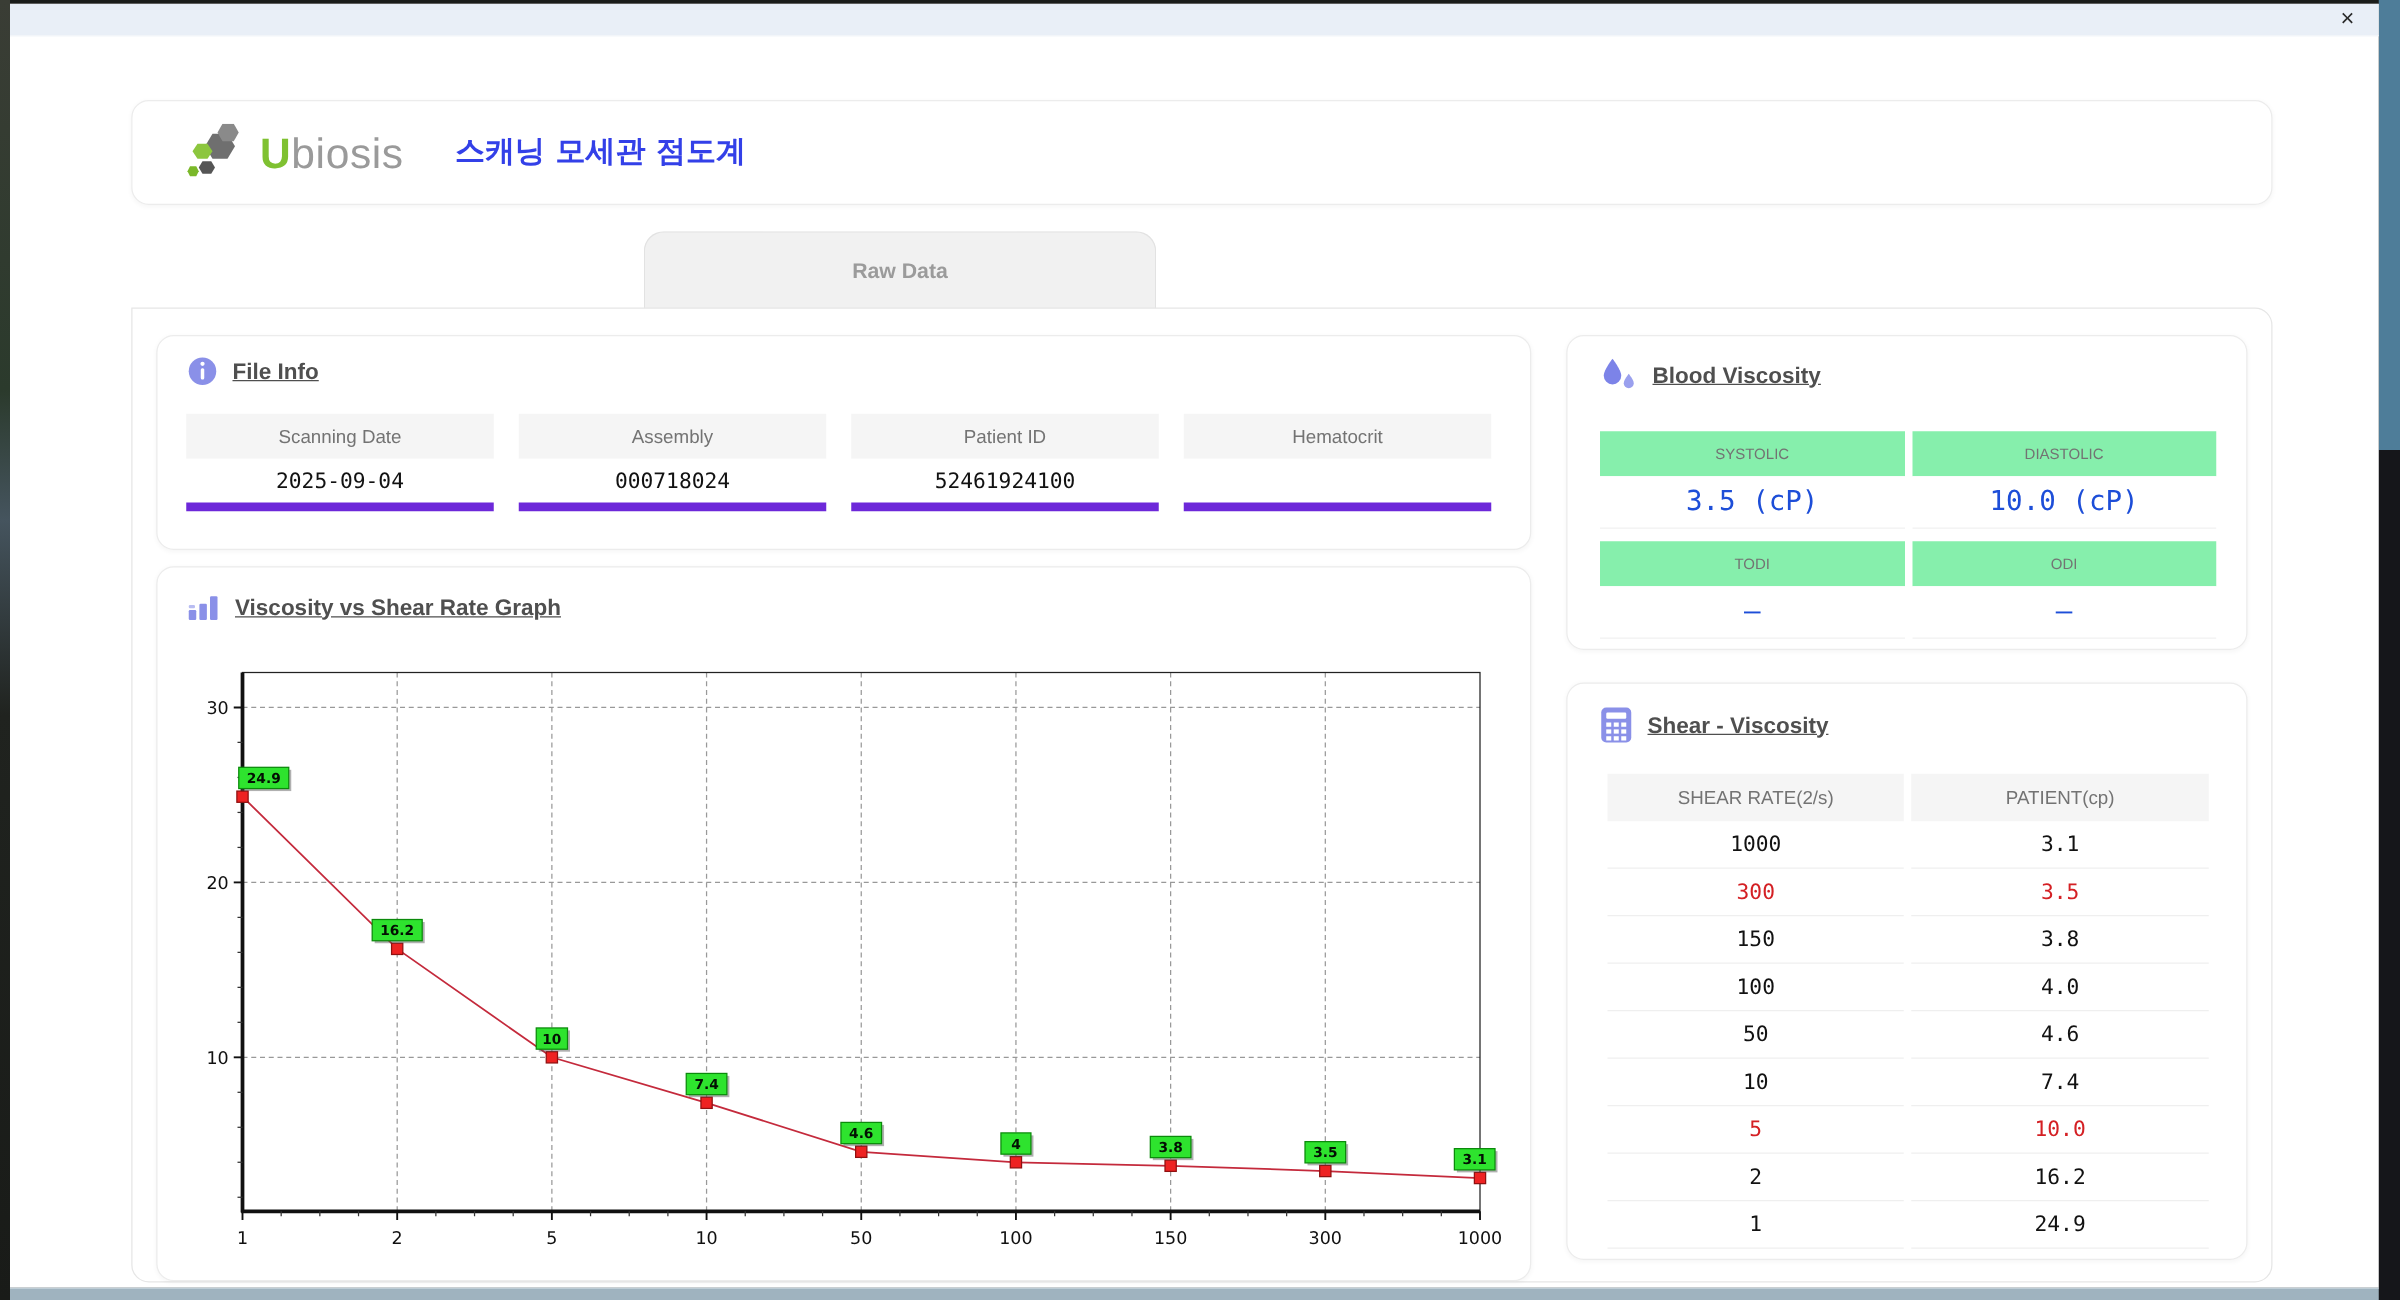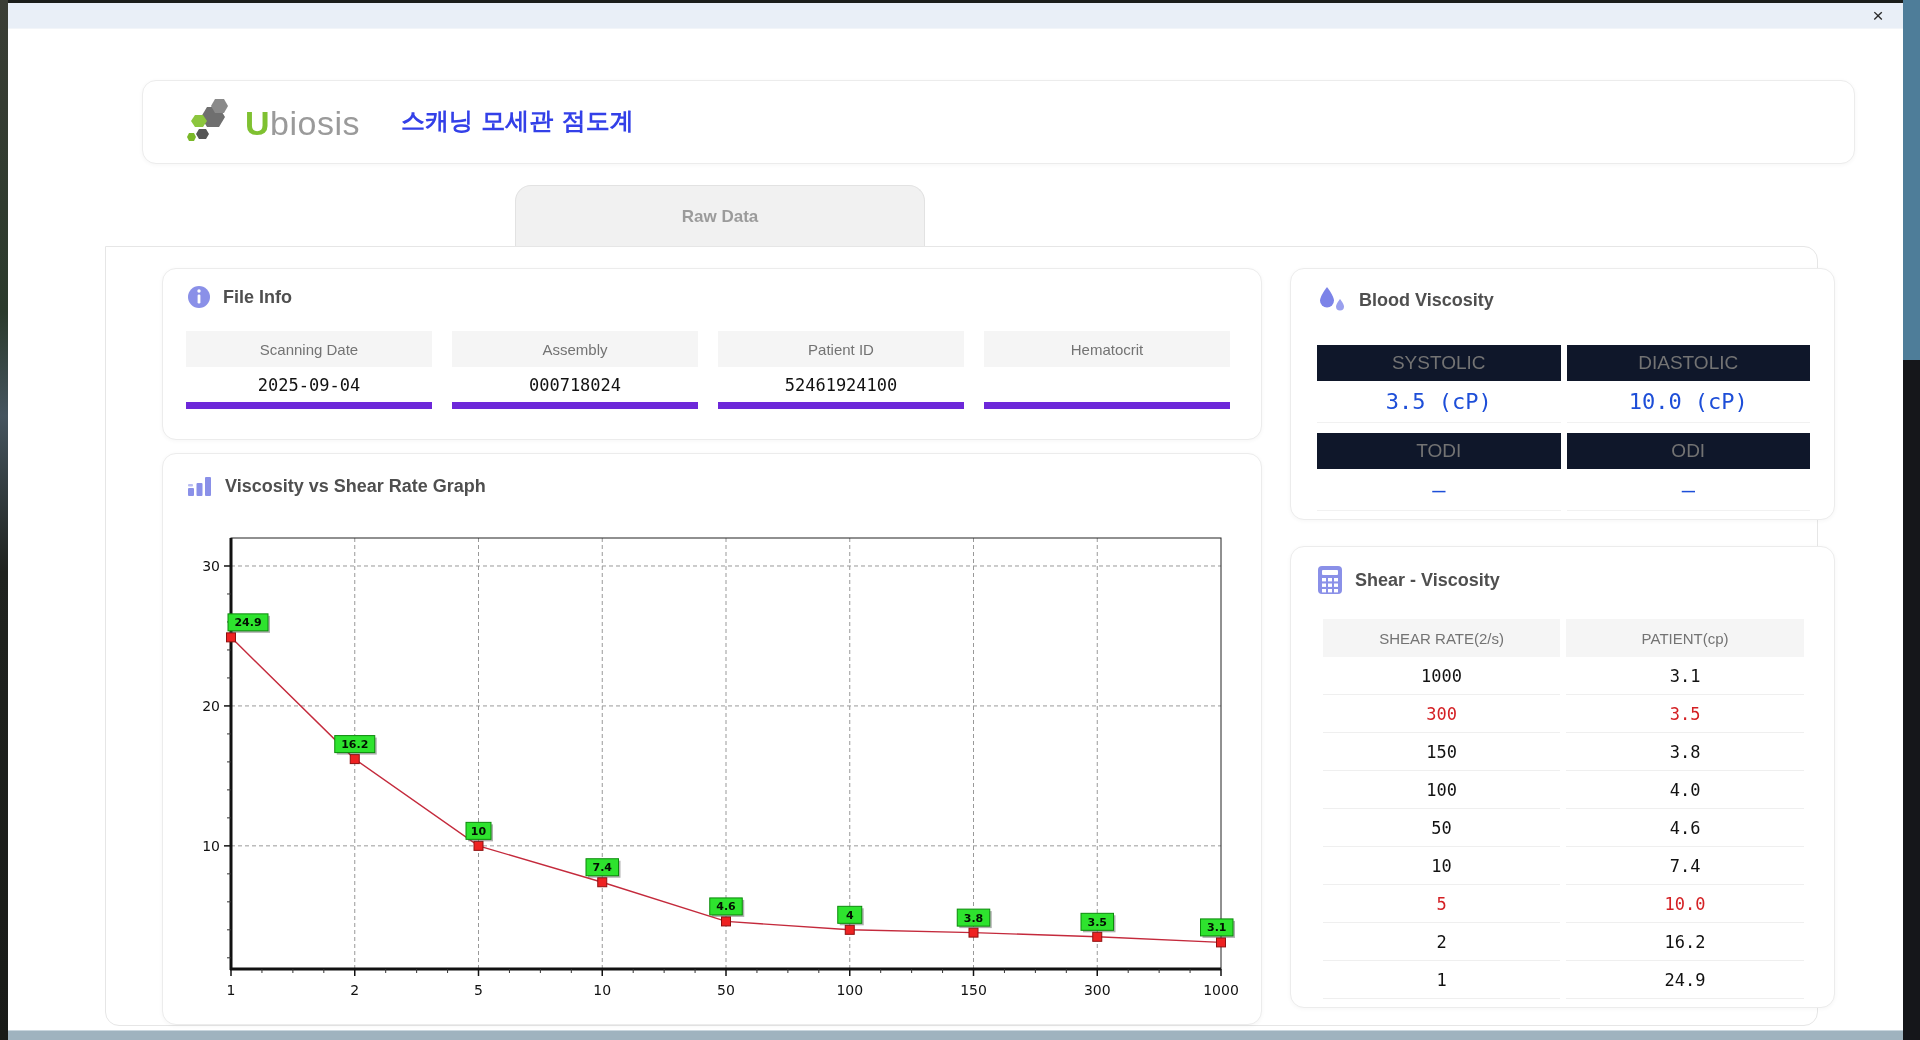--- a/index.html
+++ b/index.html
@@ -11,21 +11,21 @@
   .desk-right-top { position:absolute; left:1903px; top:0; width:17px; height:360px; background:#4e7d99; }
   .desk-right-bot { position:absolute; left:1903px; top:360px; width:17px; height:680px; background:#15161a; }
   .desk-bottom { position:absolute; left:8px; top:1030px; width:1895px; height:10px; background:#9fb3bf; border-top:1px solid #c9d6de; }
 
   .window { position:absolute; left:8px; top:3px; width:1895px; height:1027px; background:#ffffff; overflow:hidden; }
   .titlebar { position:absolute; left:0; top:0; width:100%; height:26px; background:#e9eff7; border-bottom:1px solid #f2f5f9; }
   .close-btn { position:absolute; right:14px; top:2px; width:22px; height:22px; font-size:19px; line-height:22px;
                text-align:center; color:#2b2b2b; cursor:pointer; }
 
   .card { position:absolute; background:#fff; border:1px solid #ececec; border-radius:14px;
-          box-shadow:0 1px 4px rgba(0,0,0,0.04);margin-left:37px; }
+          box-shadow:0 1px 4px rgba(0,0,0,0.04); }
 
   
   .header-card { left:97px; top:77px; width:1713px; height:84px; }
   .logo-wrap { position:absolute; left:42px; top:18px; display:flex; align-items:center; }
   .logo-text { font-size:34px; letter-spacing:0.5px; margin-left:6px; }
   .logo-text .u { color:#7fc131; font-weight:bold; }
   .logo-text .rest { color:#9a9a9a; }
   .app-title { position:absolute; left:258px; top:24px; font-size:24px; font-weight:bold; color:#3340e8;
                font-family:"DejaVu Sans", sans-serif; }
 
@@ -34,21 +34,21 @@
          border-radius:16px 16px 0 0; display:flex; align-items:center; justify-content:center;
          font-size:17px; font-weight:bold; cursor:pointer; }
   .tab-active { left:102px; width:400px; background:#fff; color:#3f3f3f; z-index:5; height:64px; }
   .tab-inactive { left:507px; width:410px; background:#f1f1f1; color:#9b9b9b; z-index:1; }
 
   .container { position:absolute; left:97px; top:243px; width:1713px; height:780px;
                border:1px solid #e6e6e6; border-radius:0 14px 14px 14px; background:#fff; z-index:2; }
 
   
   .sec-head { position:absolute; display:flex; align-items:center; }
-  .sec-title { font-size:18px; font-weight:bold; color:#4f4f4f; margin-left:12px; }
+  .sec-title { font-size:18px; font-weight:bold; color:#4f4f4f; margin-left:12px;text-decoration:underline; }
   .ico { display:inline-flex; align-items:center; justify-content:center; }
 
   
   .file-card { left:117px; top:265px; width:1100px; height:172px; z-index:3; }
   .fields { position:absolute; left:23px; top:62px; display:flex; }
   .field { width:246px; margin-right:20px; }
   .field-label { height:36px; background:#f5f5f5; color:#737373; font-size:15px;
                  display:flex; align-items:center; justify-content:center; }
   .field-value { height:42px; background:#fff; border-bottom:7px solid #6d28d9; color:#121212;
                  font-size:17px; font-family:"DejaVu Sans Mono", monospace;
@@ -56,21 +56,21 @@
 
   
   .graph-card { left:117px; top:450px; width:1100px; height:572px; z-index:3; }
   #chart-svg { position:absolute; left:10px; top:72px; }
 
   
   .bv-card { left:1245px; top:265px; width:545px; height:252px; z-index:3; }
   .bv-grid { position:absolute; left:26px; top:76px; width:493px; }
   .bv-row { display:flex; gap:6px; }
   .bv-cell { width:243.5px; display:flex; align-items:center; justify-content:center; }
-  .bv-label { height:36px; background:#0f172a; color:#737373; font-size:19px; }
+  .bv-label { height:36px; background:#86efac; color:#737373; font-size:12px; }
   .bv-value { height:42px; background:#fff; border-bottom:1px solid #f1f1f1; color:#1d4ed8;
               font-size:22px; font-family:"DejaVu Sans Mono", monospace; }
   .bv-gap { height:10px; }
 
   .sv-card { left:1245px; top:543px; width:545px; height:462px; z-index:3; }
   .sv-table { position:absolute; left:26px; top:72px; width:493px; border-collapse:separate; border-spacing:6px 0; }
   .sv-table th { width:243px; height:38px; background:#f5f5f5; color:#737373; font-size:15px; font-weight:normal; }
   .sv-table td { height:38px; text-align:center; font-size:17px; color:#121212;
                  font-family:"DejaVu Sans Mono", monospace; border-bottom:1px solid #efefef; }
   .sv-table tr.red td { color:#d42024; }

